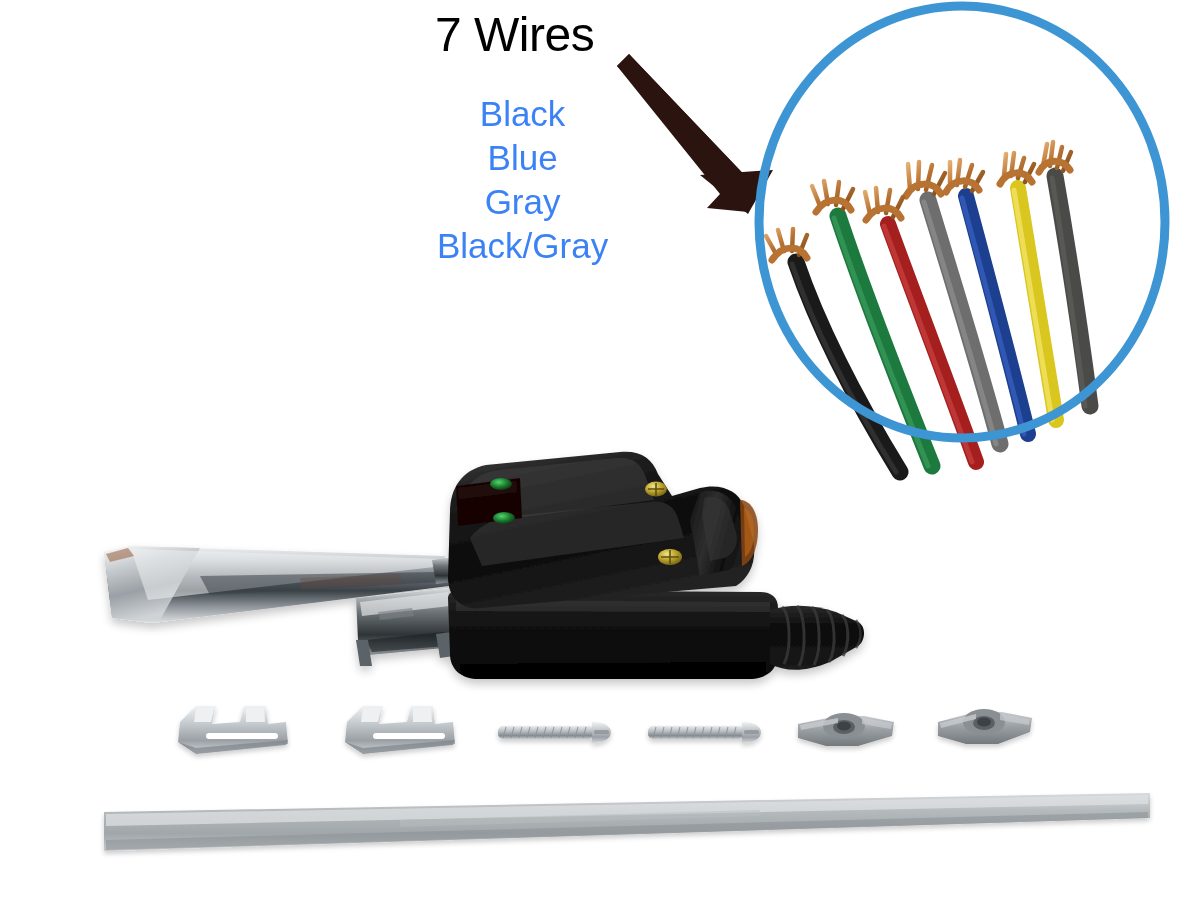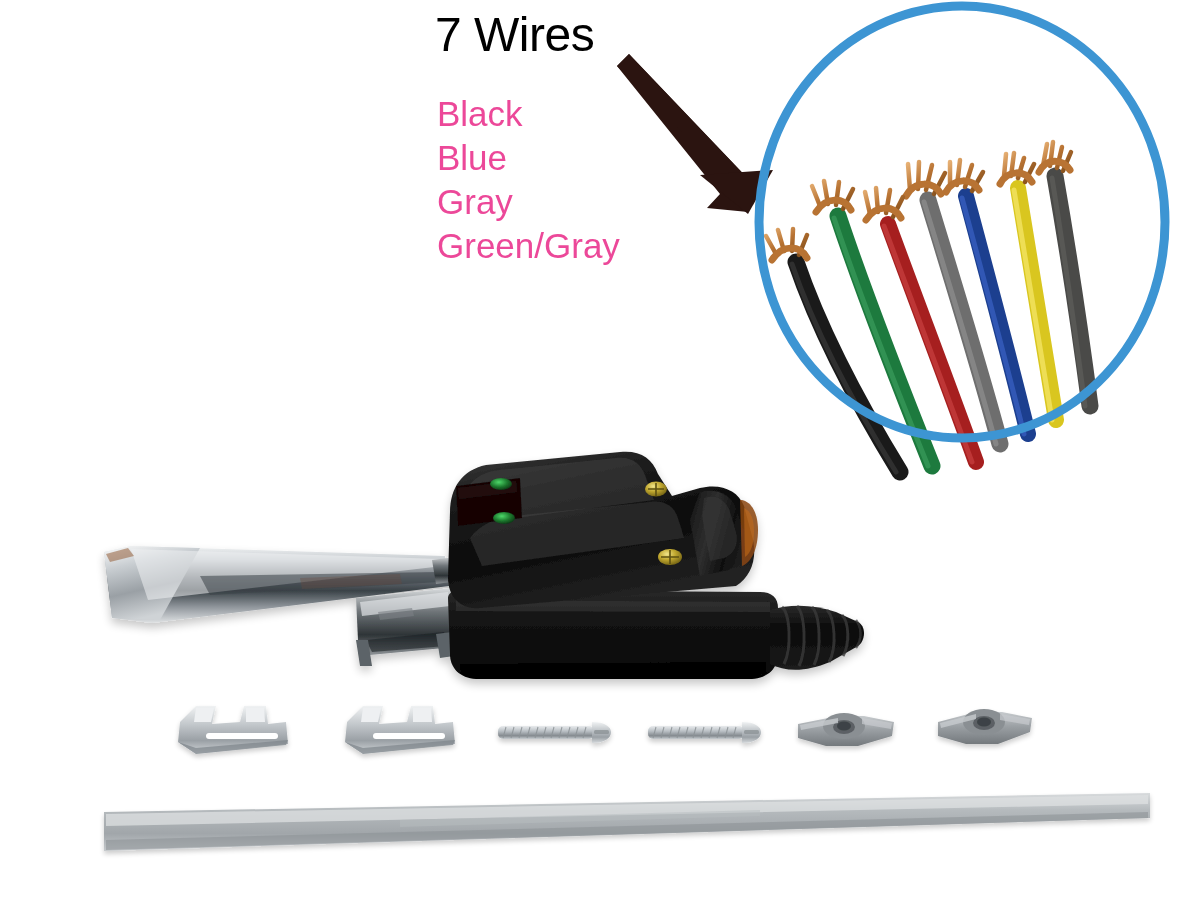--- a/index.html
+++ b/index.html
@@ -7,40 +7,41 @@
     padding: 0;
     background: #ffffff;
   }
   #stage {
     position: relative;
     width: 1200px;
     height: 900px;
     background: #ffffff;
     overflow: hidden;
     font-family: "Liberation Sans", sans-serif;
+    text-align: center;
   }
 
   
   #title-label {
     position: absolute;
     left: 435px;
     top: 9px;
     font-size: 48px;
     line-height: 52px;
     color: #000000;
     letter-spacing: -0.5px;
     white-space: nowrap;
   }
   #wire-list {
     position: absolute;
     left: 437px;
     top: 92px;
     font-size: 35px;
     line-height: 44px;
-    color: #ec4899;
+    color: #3b82f6;
   }
   #wire-list .wire-name {
     display: block;
     white-space: nowrap;
   }
 
   
   #art {
     position: absolute;
     left: 0;
@@ -53,21 +54,21 @@
 <body>
 
 <div id="stage">
 
   <div id="title-label">7 Wires</div>
 
   <div id="wire-list">
     <span class="wire-name">Black</span>
     <span class="wire-name">Blue</span>
     <span class="wire-name">Gray</span>
-    <span class="wire-name">Green/Gray</span>
+    <span class="wire-name">Black/Gray</span>
   </div>
 
   <svg id="art" viewBox="0 0 1200 900">
     <defs>
 
       <linearGradient id="gChromeLever" x1="0" y1="0" x2="0" y2="1">
         <stop offset="0%" stop-color="#f2f4f5"></stop>
         <stop offset="18%" stop-color="#c6cbcf"></stop>
         <stop offset="42%" stop-color="#6a7076"></stop>
         <stop offset="58%" stop-color="#3a4247"></stop>

